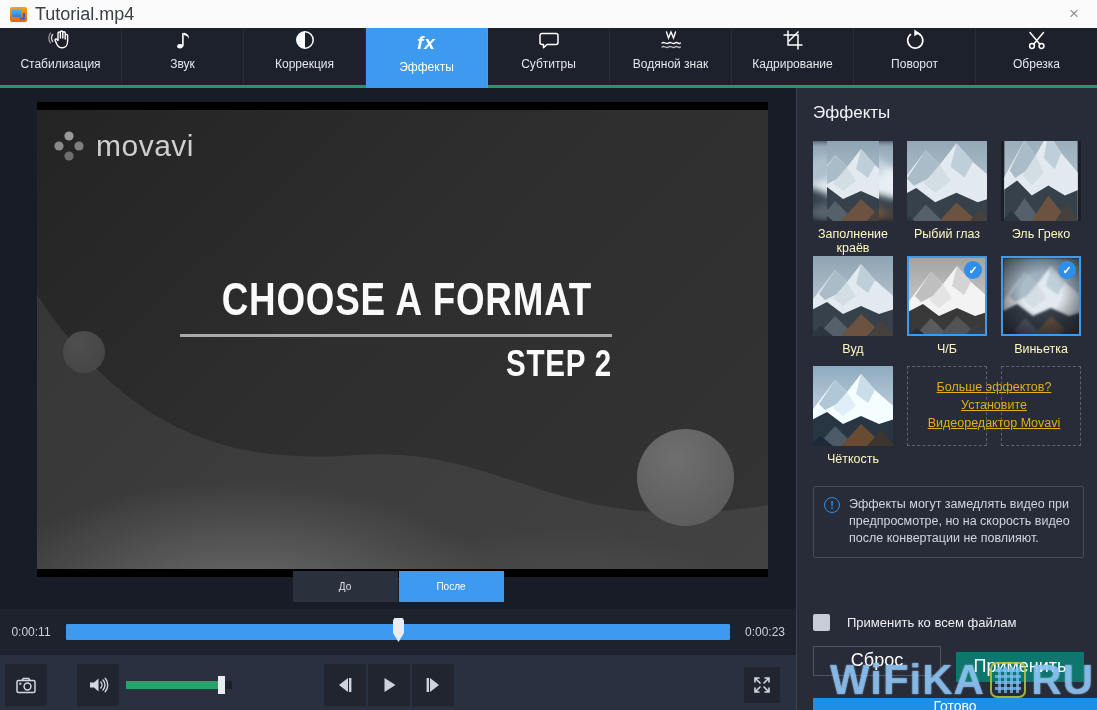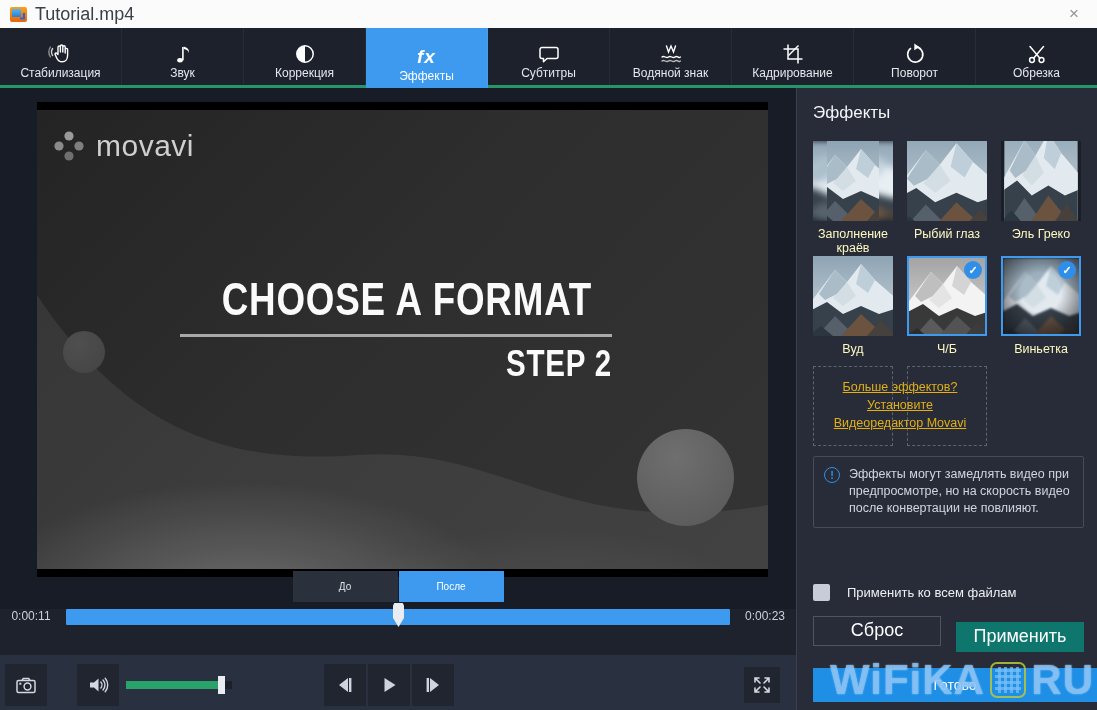--- a/index.html
+++ b/index.html
@@ -15,21 +15,21 @@
   .titlebar .appicon::after { content:""; position:absolute; right:2px; bottom:2px; width:5px; height:7px;
     background:#3464c8; clip-path:polygon(55% 0,100% 0,100% 100%,0 100%,0 70%,55% 70%); }
   .titlebar .title { font-size:18px; color:#3c4148; }
   .titlebar .close { position:absolute; right:12px; top:3px; width:22px; height:22px; color:#8f949c;
     font-size:17px; line-height:22px; text-align:center; cursor:default; }
 
   
   .tabbar { height:60px; background:#1c212b; display:flex; position:relative; }
   .tabbar .greenline { position:absolute; left:0; right:0; bottom:0; height:3px; background:#27956b; z-index:0; }
   .tab { flex:1 1 0; position:relative; z-index:1; height:57px; display:flex; flex-direction:column;
-    align-items:center; justify-content:flex-end; padding-bottom:5px; 
+    align-items:center; justify-content:flex-end; padding-bottom:14px; gap:5px;
     border-right:1px solid rgba(255,255,255,0.05); cursor:pointer; }
   .tab:last-child { border-right:none; }
   .tab .ticon { height:24px; display:flex; align-items:center; justify-content:center; }
   .tab .tlabel { font-size:12px; color:#e4e7ec; white-space:nowrap; }
   .tab.active { background:#3d9aef; height:60px; }
   .tab.active .tlabel { color:#fff; }
   .fxtext { font-style:italic; font-weight:700; font-size:19px; color:#fff; letter-spacing:1px; }
 
   
   .main { display:flex; height:622px; }
@@ -59,21 +59,21 @@
     transform:scaleX(0.82); transform-origin:100% 50%; letter-spacing:1px; }
 
   
   .abrow { position:absolute; left:0; top:479px; width:100%; height:42px; display:flex; justify-content:center; gap:1px; padding-top:4px; }
   .abbtn { width:105px; height:31px; font-size:10px; display:flex; align-items:center; justify-content:center; cursor:pointer; }
   .abbtn.before { background:#2b313c; color:#dfe3ea; }
   .abbtn.after { background:#3d9aef; color:#fff; }
 
   
   .timeline { position:absolute; left:0; top:521px; width:100%; height:46px; background:#1d222c;
-    display:flex; }
+    display:flex; align-items:center; }
   .ttime { width:62px; text-align:center; font-size:12px; color:#ccd2dc; }
   .track { position:relative; flex:1 1 auto; height:16px; margin:0 4px; }
   .trackfill { position:absolute; inset:0; background:#3d9aef; border-radius:1px; }
   .playhead { position:absolute; left:50%; top:-6px; width:11px; height:24px; margin-left:-5px; background:#e9ecf1;
     clip-path:polygon(12% 0,88% 0,100% 10%,100% 62%,50% 100%,0 62%,0 10%); }
 
   
   .controls { position:absolute; left:0; top:567px; width:100%; height:55px; background:#293040; }
   .cbtn { position:absolute; top:9px; width:42px; height:42px; background:#20252f; display:flex;
     align-items:center; justify-content:center; cursor:pointer; }
@@ -419,20 +419,29 @@
         <div class="thumb row2 fx-vignette selected">
           <div class="timg">
             <svg viewBox="0 0 80 80">
                 <use href="#mtn"></use>
               </svg>
             <div class="badge">✓</div>
           </div>
           <div class="tlab">Виньетка</div>
         </div>
 
+        <div class="thumb row3 fx-sharp">
+          <div class="timg">
+            <svg viewBox="0 0 80 80">
+                <use href="#mtn"></use>
+              </svg>
+
+          </div>
+          <div class="tlab">Чёткость</div>
+        </div>
 
         <div class="linkcell">
           <div class="dash d1"></div>
           <div class="dash d2"></div>
           <div class="morelink">
             <div>Больше эффектов?</div>
             <div>Установите</div>
             <div>Видеоредактор Movavi</div>
           </div>
         </div>

